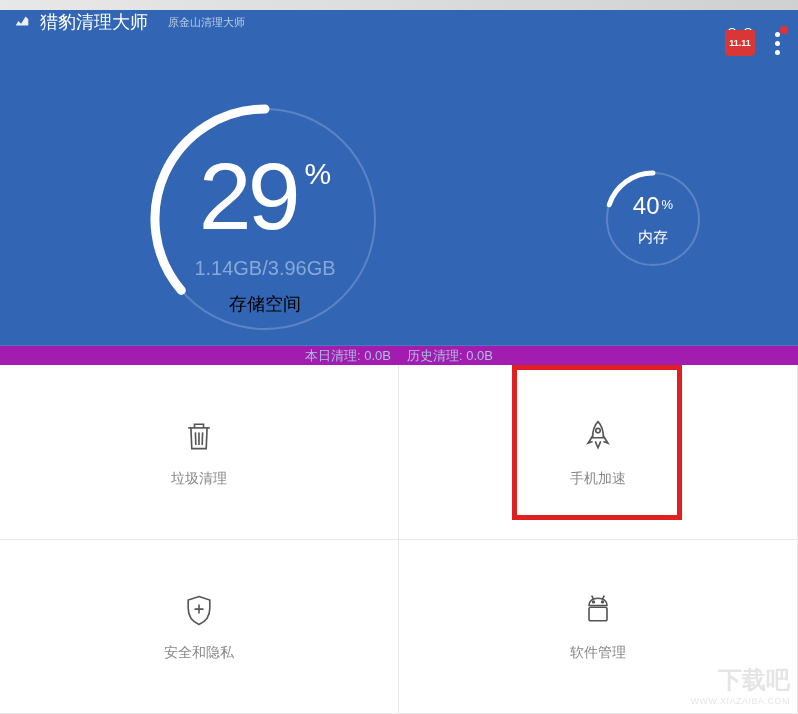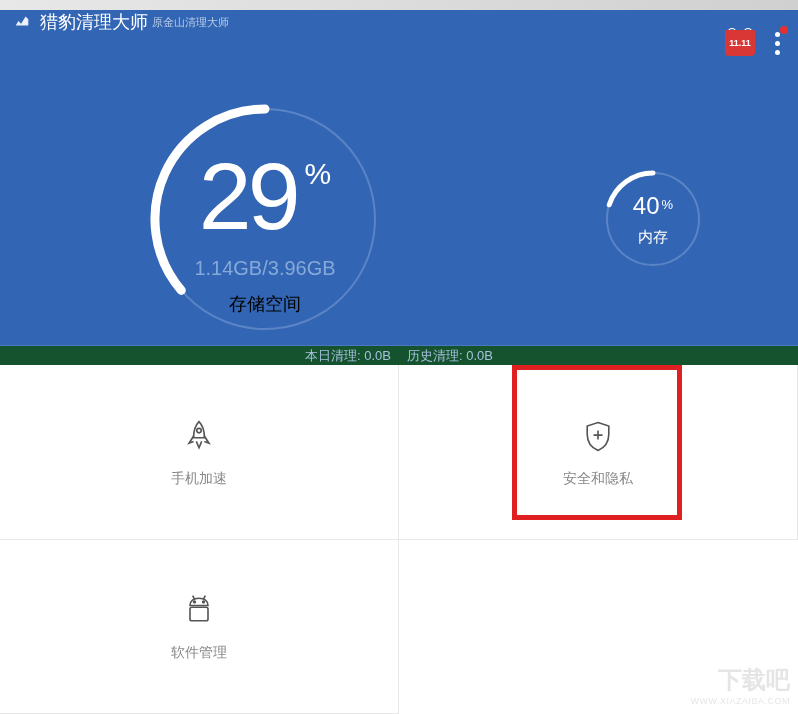--- a/index.html
+++ b/index.html
@@ -46,21 +46,21 @@
       justify-content: center;
     }
     .app-title {
       font-size: 18px;
       font-weight: normal;
       color: #fff;
     }
     .app-subtitle {
       font-size: 11px;
       color: #b8cce6;
-      margin-left: 4px;
+      margin-left: 20px;
     }
     .top-actions {
       position: absolute;
       top: 20px;
       right: 18px;
       display: flex;
       align-items: center;
       gap: 20px;
     }
     .shop-icon {
@@ -209,21 +209,21 @@
       font-size: 15px;
       color: #fff;
       white-space: nowrap;
     }
     .stats-bar {
       position: absolute;
       top: 345px;
       left: 0;
       right: 0;
       height: 20px;
-      background: #14532d;
+      background: #a21caf;
       display: flex;
       align-items: center;
       justify-content: center;
       gap: 16px;
       color: #a8c0e0;
       font-size: 13px;
       border-top: 1px solid #4a77bf;
     }
     .grid-container {
       position: absolute;
@@ -349,20 +349,31 @@
     </div>
   </div>
 </div>
 
 <div class="stats-bar">
   <span>本日清理: 0.0B</span>
   <span>历史清理: 0.0B</span>
 </div>
 
 <div class="grid-container">
+  <div class="grid-cell">
+    <div class="cell-icon">
+      <svg viewBox="0 0 40 40" width="36" height="36" stroke="#555" stroke-width="1.8" fill="none">
+        <path d="M8 11 L32 11"></path>
+        <path d="M15 11 L15 7 L25 7 L25 11"></path>
+        <path d="M11 11 L12 34 L28 34 L29 11"></path>
+        <path d="M16 16 L16.5 30 M20 16 L20 30 M24 16 L23.5 30"></path>
+      </svg>
+    </div>
+    <div class="cell-label">垃圾清理</div>
+  </div>
 
   <div class="grid-cell">
     <div class="cell-icon">
       <svg viewBox="0 0 40 40" width="36" height="36" stroke="#555" stroke-width="1.8" fill="none">
         <path d="M20 4 C24 8 26 14 26 22 L14 22 C14 14 16 8 20 4 Z"></path>
         <circle cx="20" cy="14" r="2.5"></circle>
         <path d="M14 20 L9 28 L14 26 M26 20 L31 28 L26 26"></path>
         <path d="M17 26 L20 33 L23 26"></path>
       </svg>
     </div>

